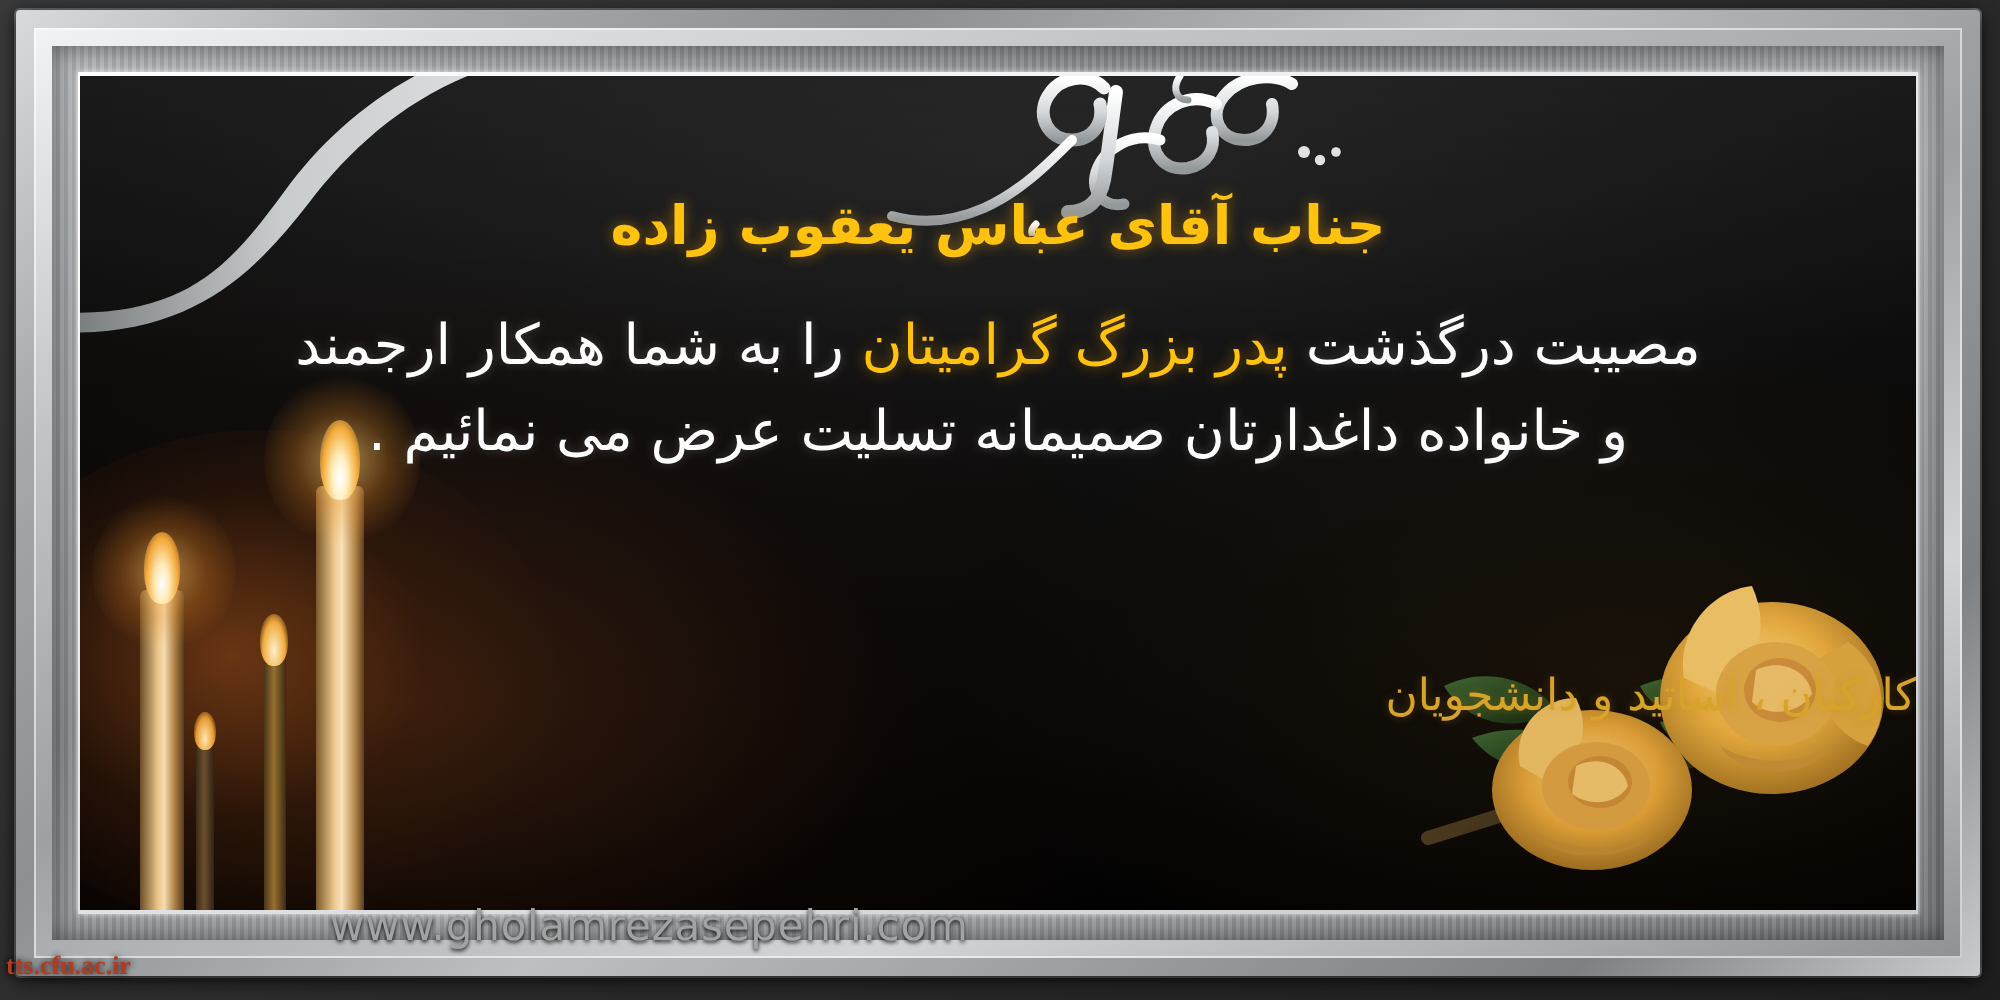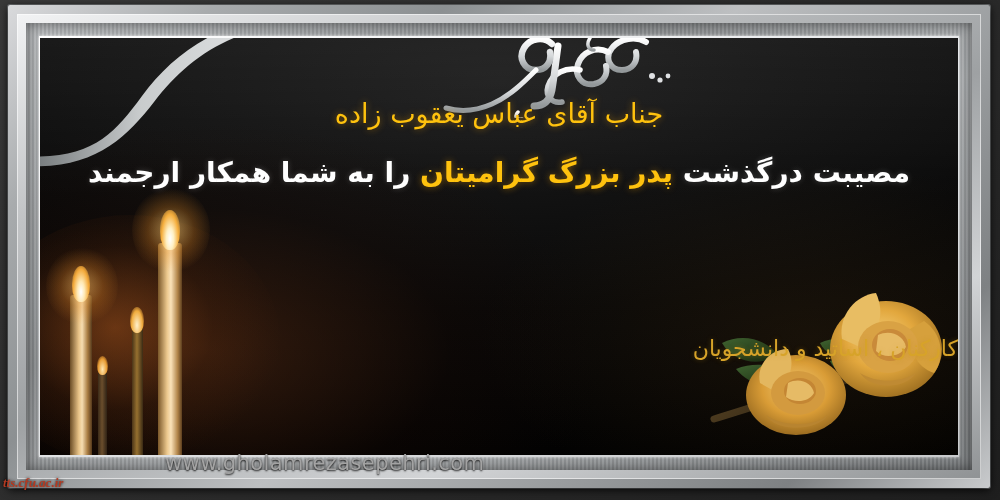--- a/index.html
+++ b/index.html
@@ -95,27 +95,27 @@
   
   .roses{position:absolute;right:8px;bottom:8px;width:240px;height:170px;pointer-events:none;}
 
   
   .text-wrap{
     position:absolute;left:0;right:0;top:60px;
     text-align:center;
     direction:rtl;
   }
   .line-name{
-    font-size:27px;font-weight:normal;color:#FFC20E;
+    font-size:27px;font-weight:bold;color:#FFC20E;
     letter-spacing:.2px;
     text-shadow:0 0 7px rgba(255,170,0,.45);
     margin-bottom:23px;
   }
   .line-body{
-    font-size:28px;font-weight:bold;color:#ffffff;
+    font-size:28px;font-weight:normal;color:#ffffff;
     line-height:1.52;
     text-shadow:0 0 6px rgba(255,255,255,.2);
   }
   .hl{color:#FFC20E;text-shadow:0 0 7px rgba(255,170,0,.45);}
 
   .signature{
     position:absolute;left:0;right:0;top:294px;
     text-align:right;direction:rtl;
     color:#D7A329;
     font-size:22px;
@@ -133,21 +133,21 @@
     letter-spacing:.4px;
     text-shadow:0 1px 2px rgba(0,0,0,.9);
     z-index:40;
   }
 
   
   .credit{
     position:absolute;left:3px;bottom:9px;
     direction:ltr;
     font-family:"Liberation Serif","DejaVu Serif",serif;
-    font-style:italic;font-weight:bold;
+    font-weight:bold;
     font-size:13px;
     color:#b33a22;
     text-shadow:0 0 3px rgba(0,0,0,.9);
     z-index:45;
   }
 </style>
 </head>
 <body>
 
 <div id="stage">
@@ -281,20 +281,21 @@
     </svg>
 
     <div class="text-wrap">
       <div class="line-name">جناب آقای عباس یعقوب زاده</div>
       <div class="line-body">
         <div>
           <span>مصیبت درگذشت</span>
           <span class="hl">پدر بزرگ گرامیتان</span>
           <span>را به شما همکار ارجمند</span>
         </div>
+        <div>و خانواده داغدارتان صمیمانه تسلیت عرض می نمائیم .</div>
       </div>
     </div>
 
     <div class="signature">
       <div>کارکنان ، اساتید و دانشجویان</div>
     </div>
 
   </div>
 
   <div class="url">www.gholamrezasepehri.com</div>

